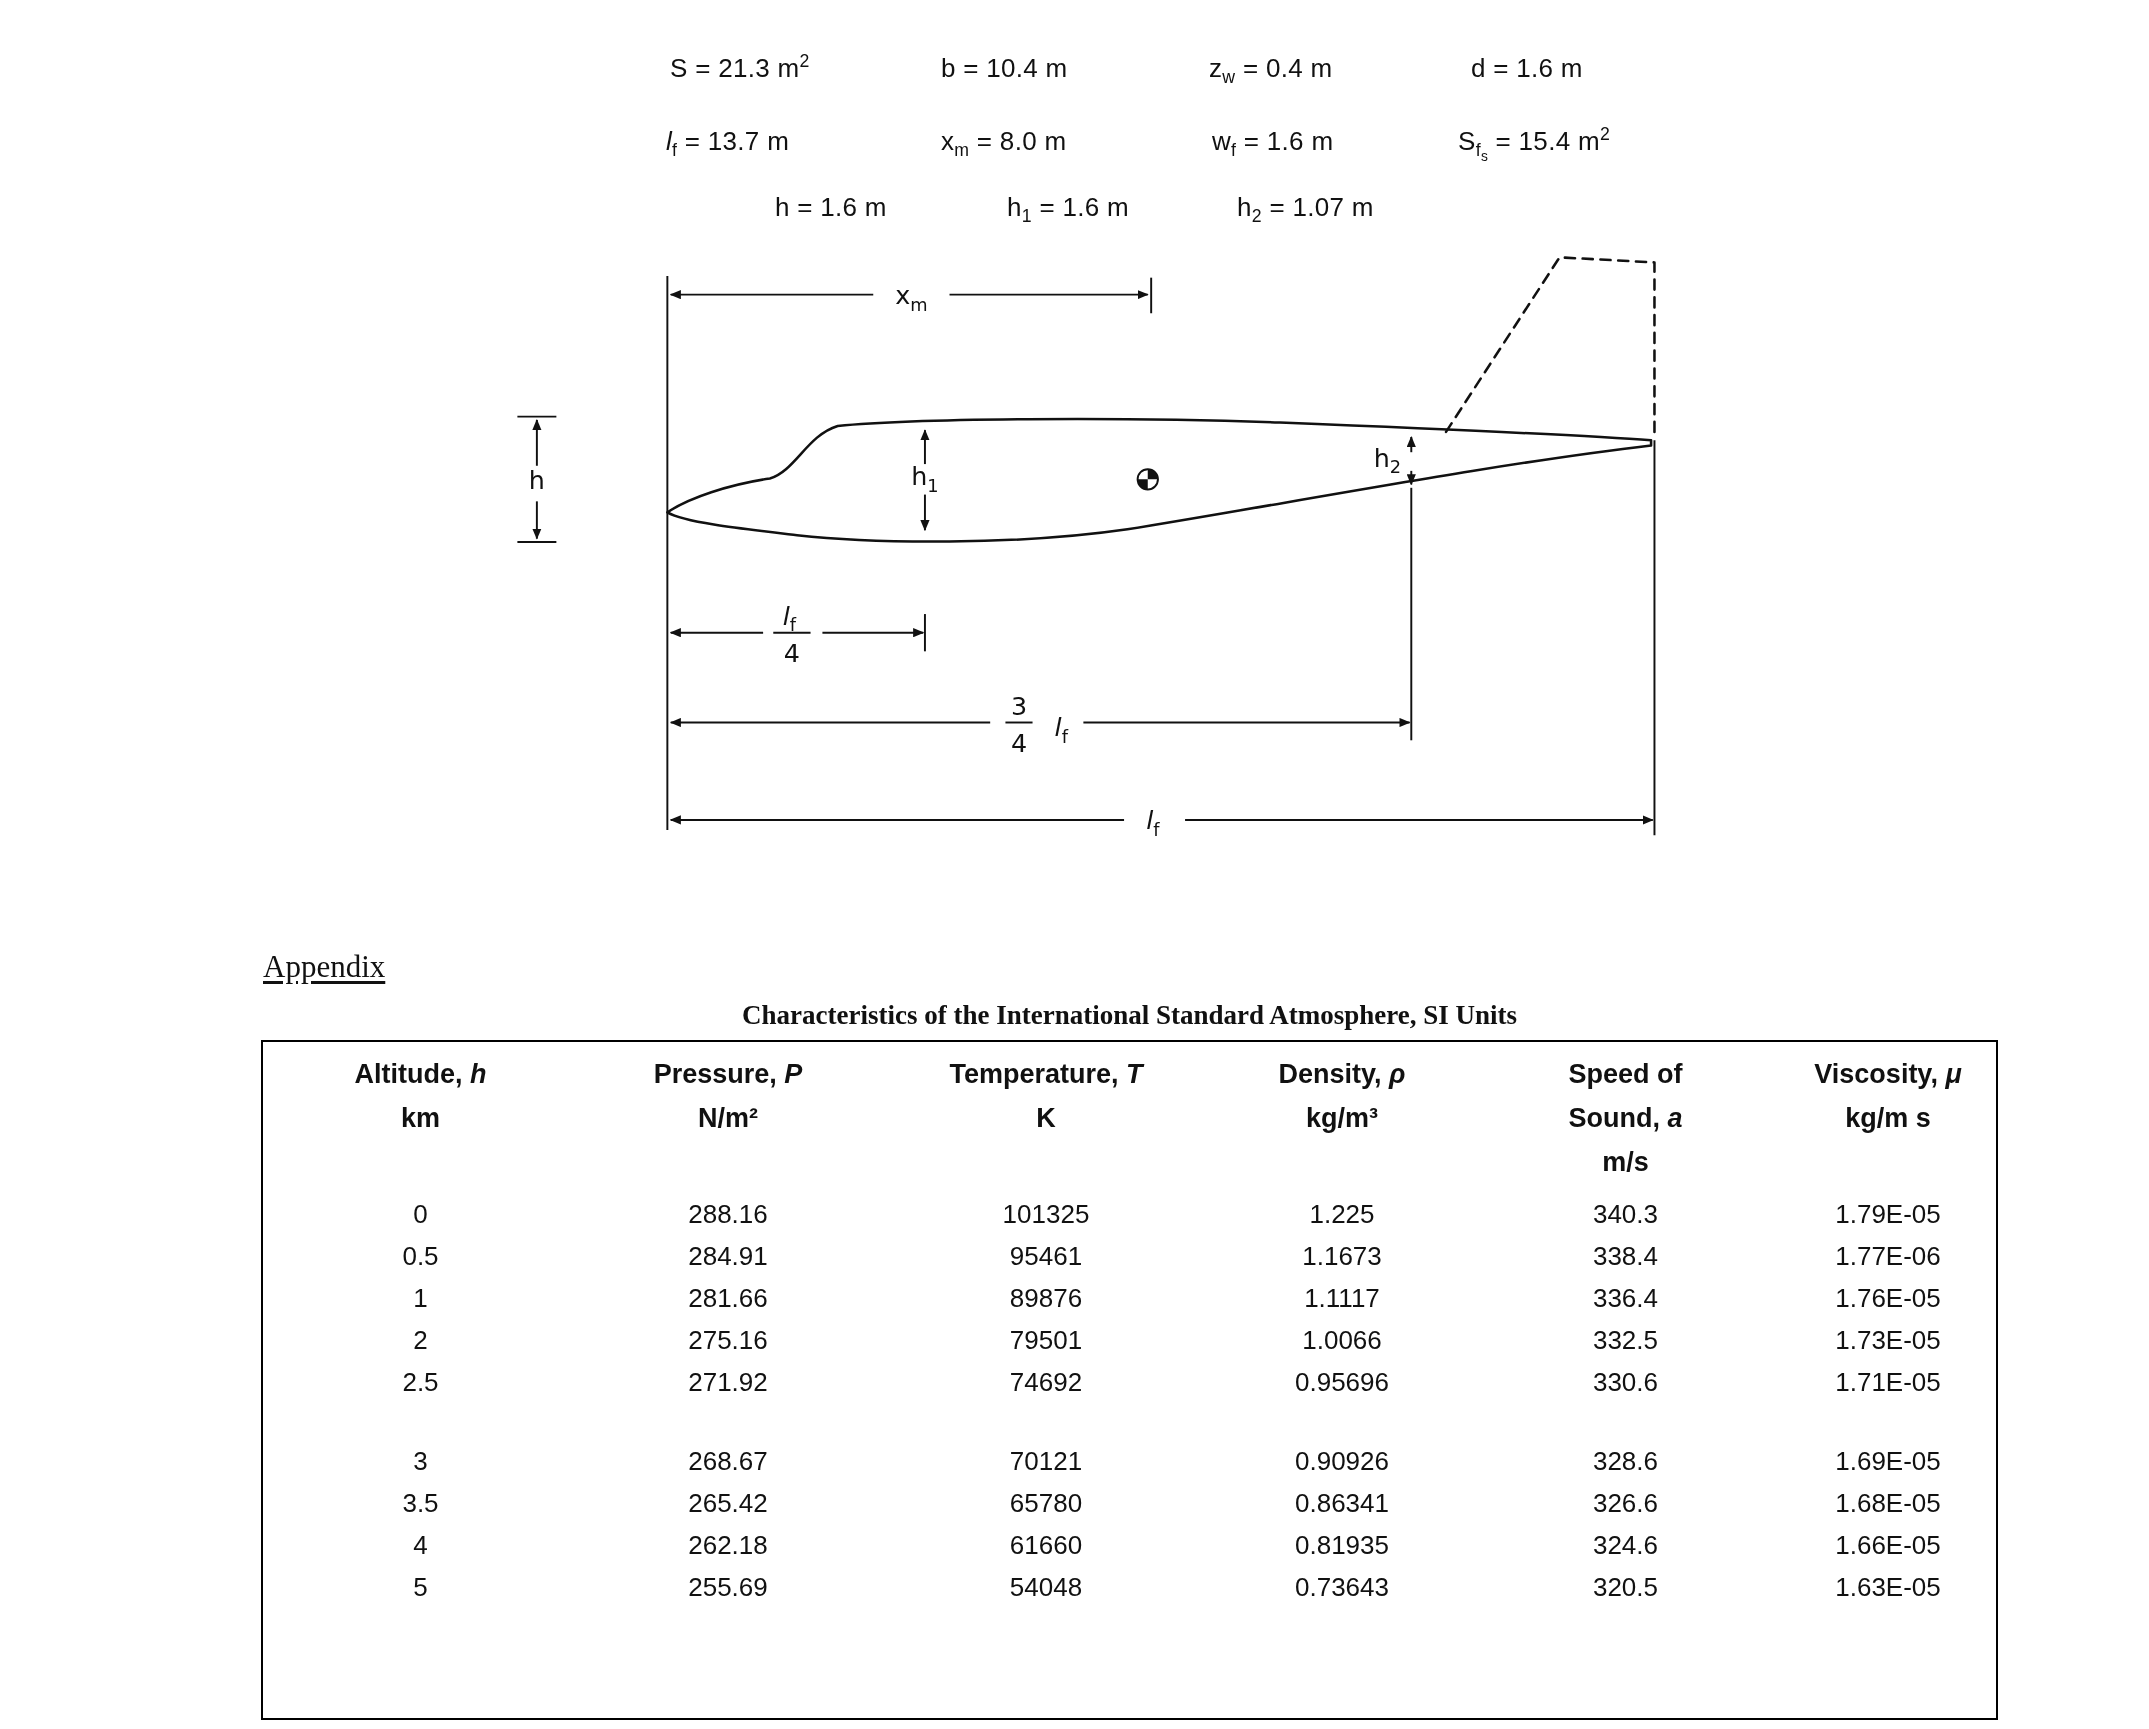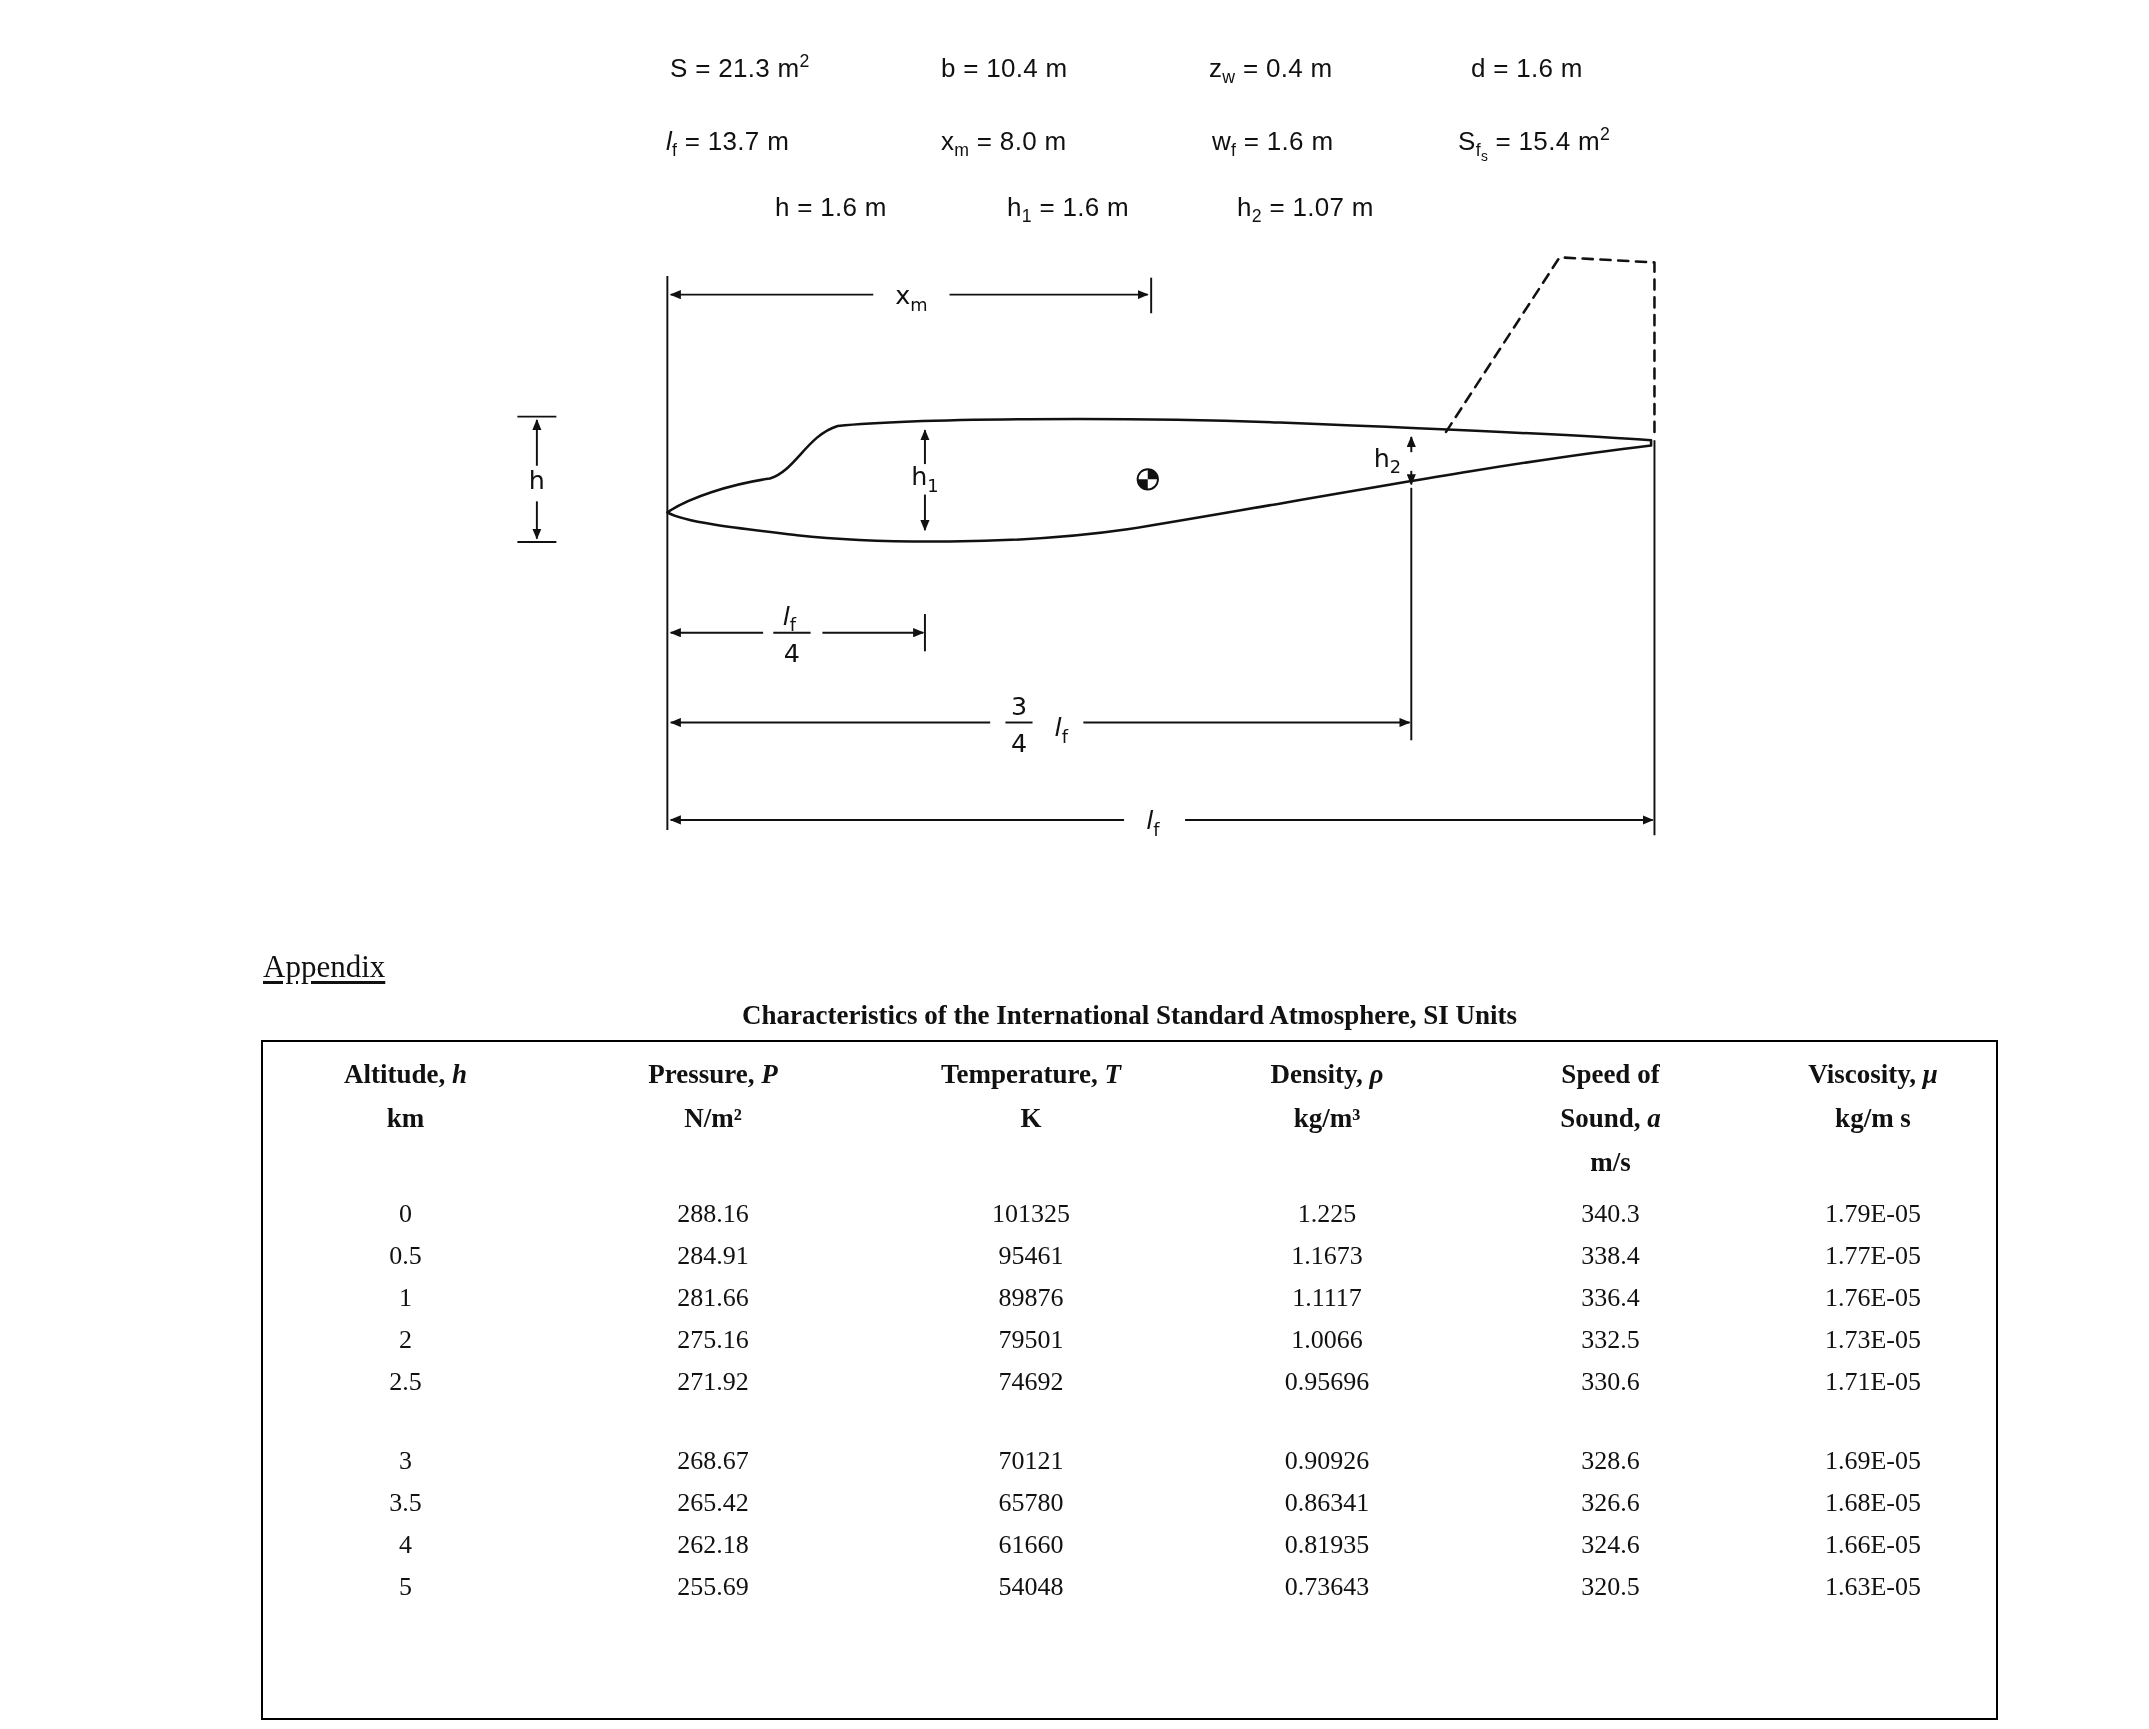--- a/index.html
+++ b/index.html
@@ -23,21 +23,21 @@
   .svgsub{font-size:21px;}
 
   
   .appendix-heading{position:absolute;left:263px;top:949px;
     font-family:"Liberation Serif",serif;font-size:31px;font-weight:normal;
     text-decoration:underline;text-underline-offset:4.2px;}
   .table-title{position:absolute;left:261px;top:1000px;width:1737px;text-align:center;
     font-family:"Liberation Serif",serif;font-size:27px;font-weight:bold;}
   .table-box{position:absolute;left:261px;top:1040px;width:1737px;height:680px;
     border:2.5px solid #000;box-sizing:border-box;overflow:hidden;
-    font-family:Liberation Serif, serif;}
+    font-family:Liberation Sans, sans-serif;padding-left:15px;}
   .cols{display:grid;grid-template-columns:285px 330px 306px 286px 281px 244px;}
   .thead{padding-top:10.2px;font-weight:bold;font-size:27px;line-height:44px;text-align:center;}
   .thead i{font-style:italic;}
   .tbody{margin-top:8.5px;}
   .tr{height:42px;line-height:42px;font-size:26px;text-align:center;}
   .row-gap{height:37px;}
 </style>
 </head>
 <body>
 
@@ -171,21 +171,21 @@
           <div class="td">1.225</div>
           <div class="td">340.3</div>
           <div class="td">1.79E-05</div>
         </div>
         <div class="tr cols">
           <div class="td">0.5</div>
           <div class="td">284.91</div>
           <div class="td">95461</div>
           <div class="td">1.1673</div>
           <div class="td">338.4</div>
-          <div class="td">1.77E-05</div>
+          <div class="td">1.77E-06</div>
         </div>
         <div class="tr cols">
           <div class="td">1</div>
           <div class="td">281.66</div>
           <div class="td">89876</div>
           <div class="td">1.1117</div>
           <div class="td">336.4</div>
           <div class="td">1.76E-05</div>
         </div>
         <div class="tr cols">

